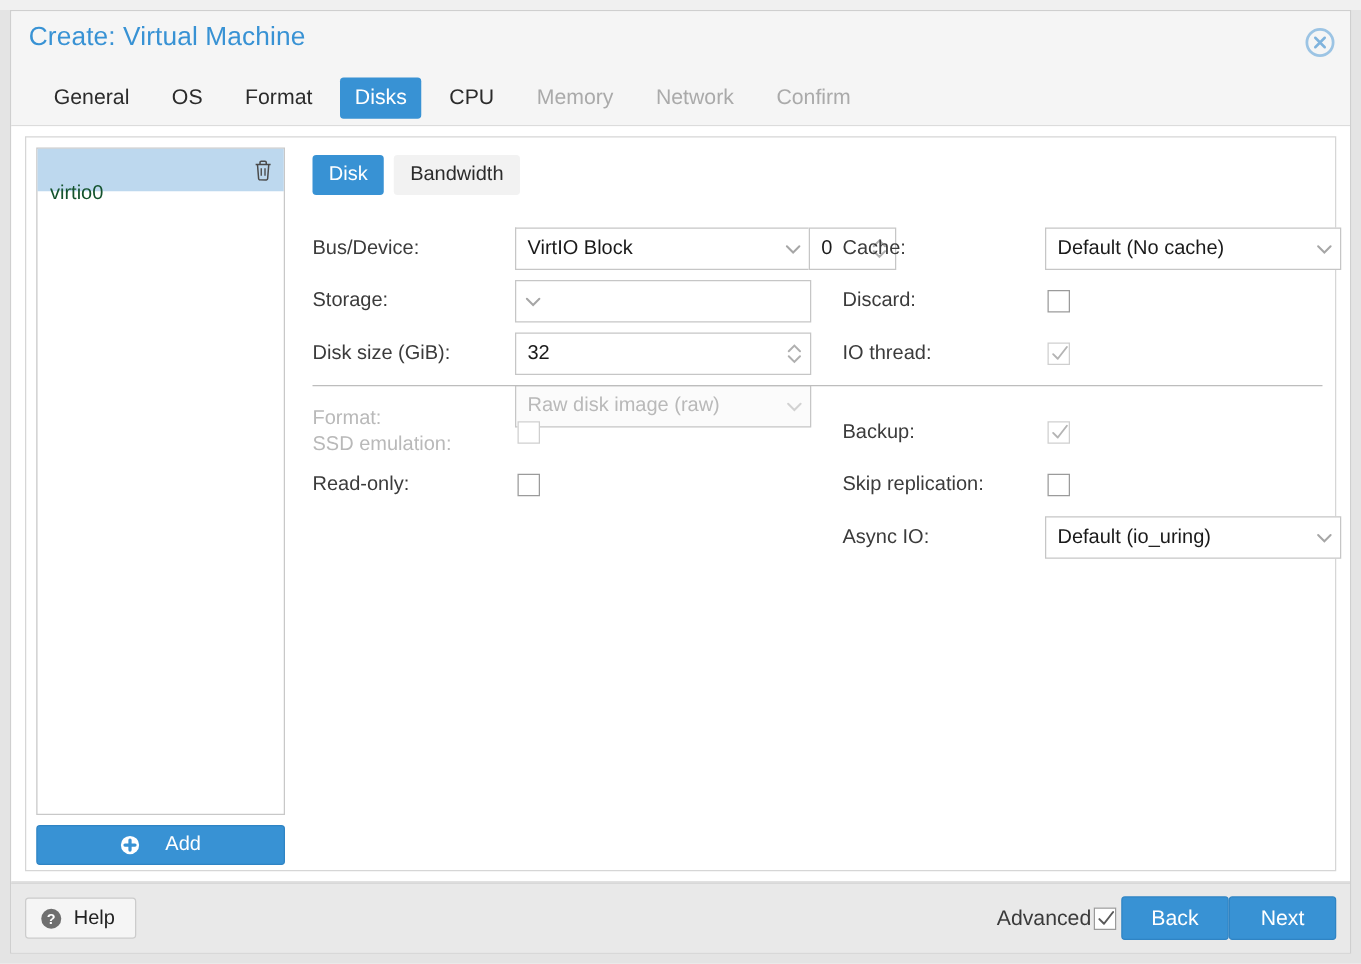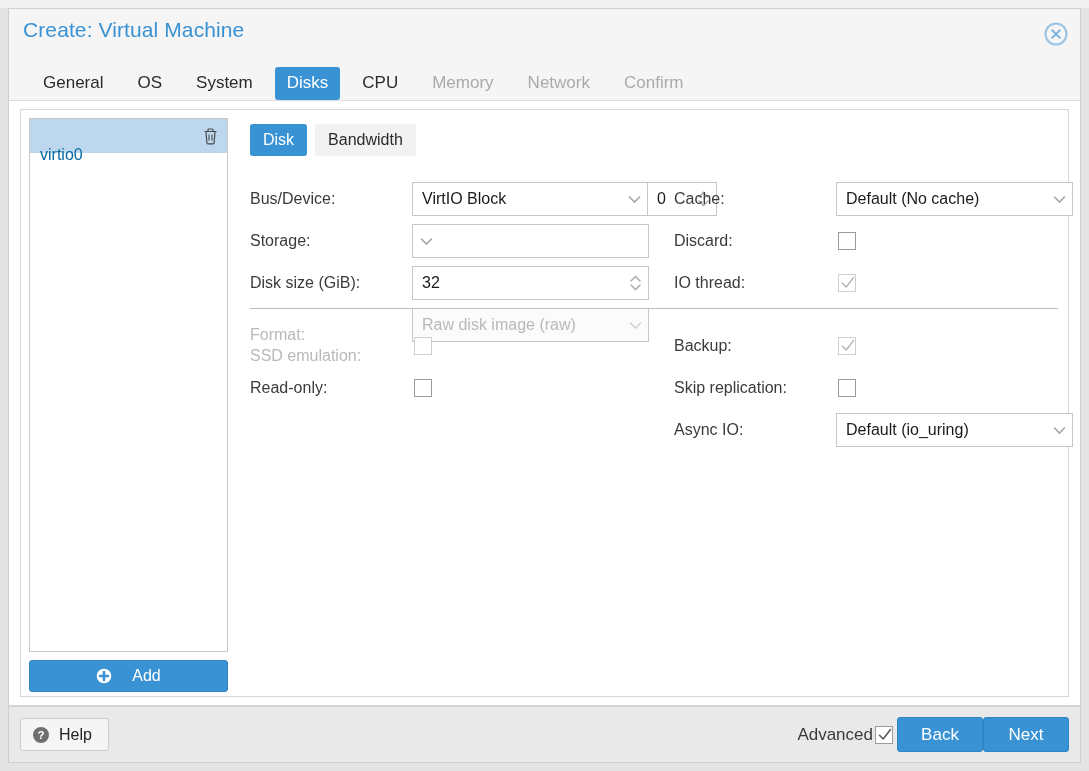--- a/index.html
+++ b/index.html
@@ -71,21 +71,21 @@
   
   .tabbar {
     position: relative;
     height: 44px;
     flex: 0 0 44px;
     background: #f5f5f5;
     border-bottom: 1px solid #dcdcdc;
     padding-left: 22px;
     box-sizing: border-box;
     display: flex;
-    align-items: flex-end;
+    align-items: center;
   }
   .wtab {
     font-size: 17px;
     color: #2b2b2b;
     padding: 5px 12px 6px 12px;
     margin-right: 10px;
     border-radius: 3px;
     line-height: 22px;
     white-space: nowrap;
     cursor: pointer;
@@ -139,21 +139,21 @@
     height: 34px;
     background: #bdd8ee;
     display: flex;
     align-items: center;
     padding: 0 8px 0 10px;
     box-sizing: border-box;
     cursor: pointer;
   }
   .dev-label {
     font-size: 16px;
-    color: #0369a1;
+    color: #14532d;
     flex: 1 1 auto;
     margin-top: 38px;
   }
   .trash-icon {
     width: 17px;
     height: 18px;
     flex: 0 0 auto;
     cursor: pointer;
   }
   .add-btn {
@@ -396,21 +396,21 @@
       <svg width="26" height="26" viewBox="0 0 26 26">
         <circle cx="13" cy="13" r="10.5" fill="none" stroke="#9cc4e4" stroke-width="2.2"></circle>
         <path d="M9.2 9.2 L16.8 16.8 M16.8 9.2 L9.2 16.8" stroke="#7fb3dd" stroke-width="2" stroke-linecap="round"></path>
       </svg>
     </div>
   </div>
 
   <div class="tabbar">
     <div class="wtab">General</div>
     <div class="wtab">OS</div>
-    <div class="wtab">System</div>
+    <div class="wtab">Format</div>
     <div class="wtab active">Disks</div>
     <div class="wtab">CPU</div>
     <div class="wtab disabled">Memory</div>
     <div class="wtab disabled">Network</div>
     <div class="wtab disabled">Confirm</div>
   </div>
 
   <div class="body">
     <div class="body-inner">
 

